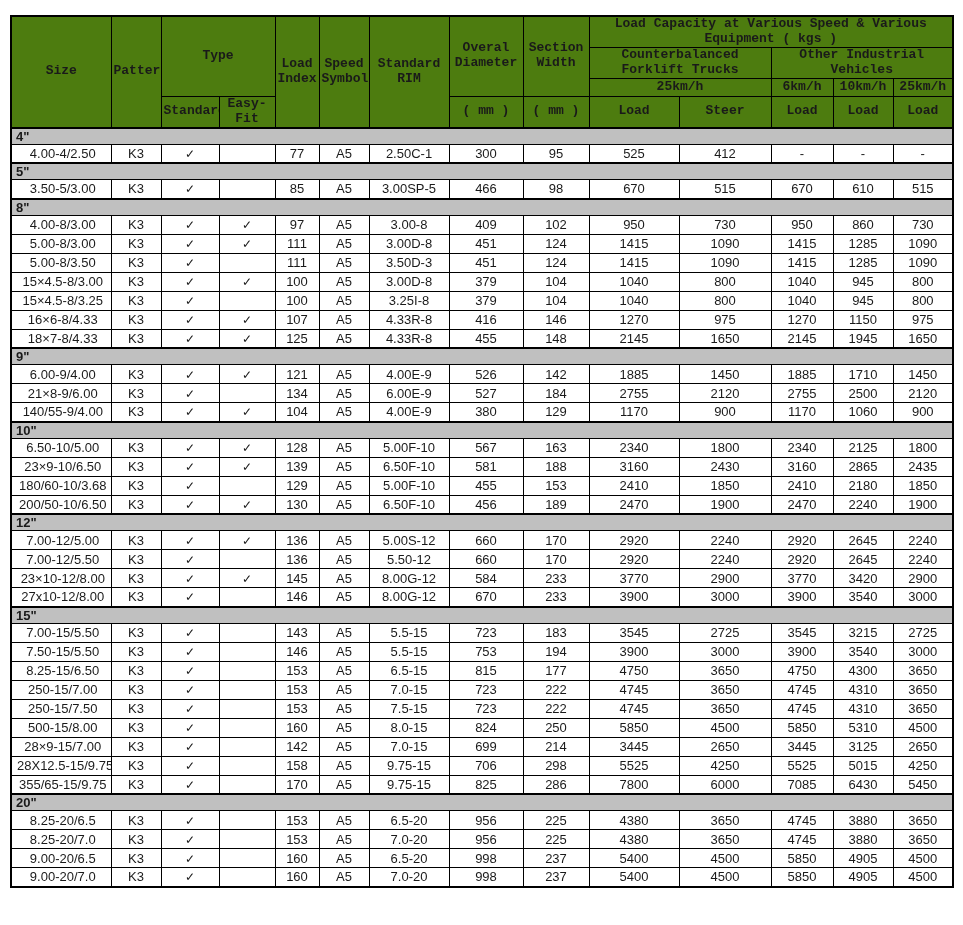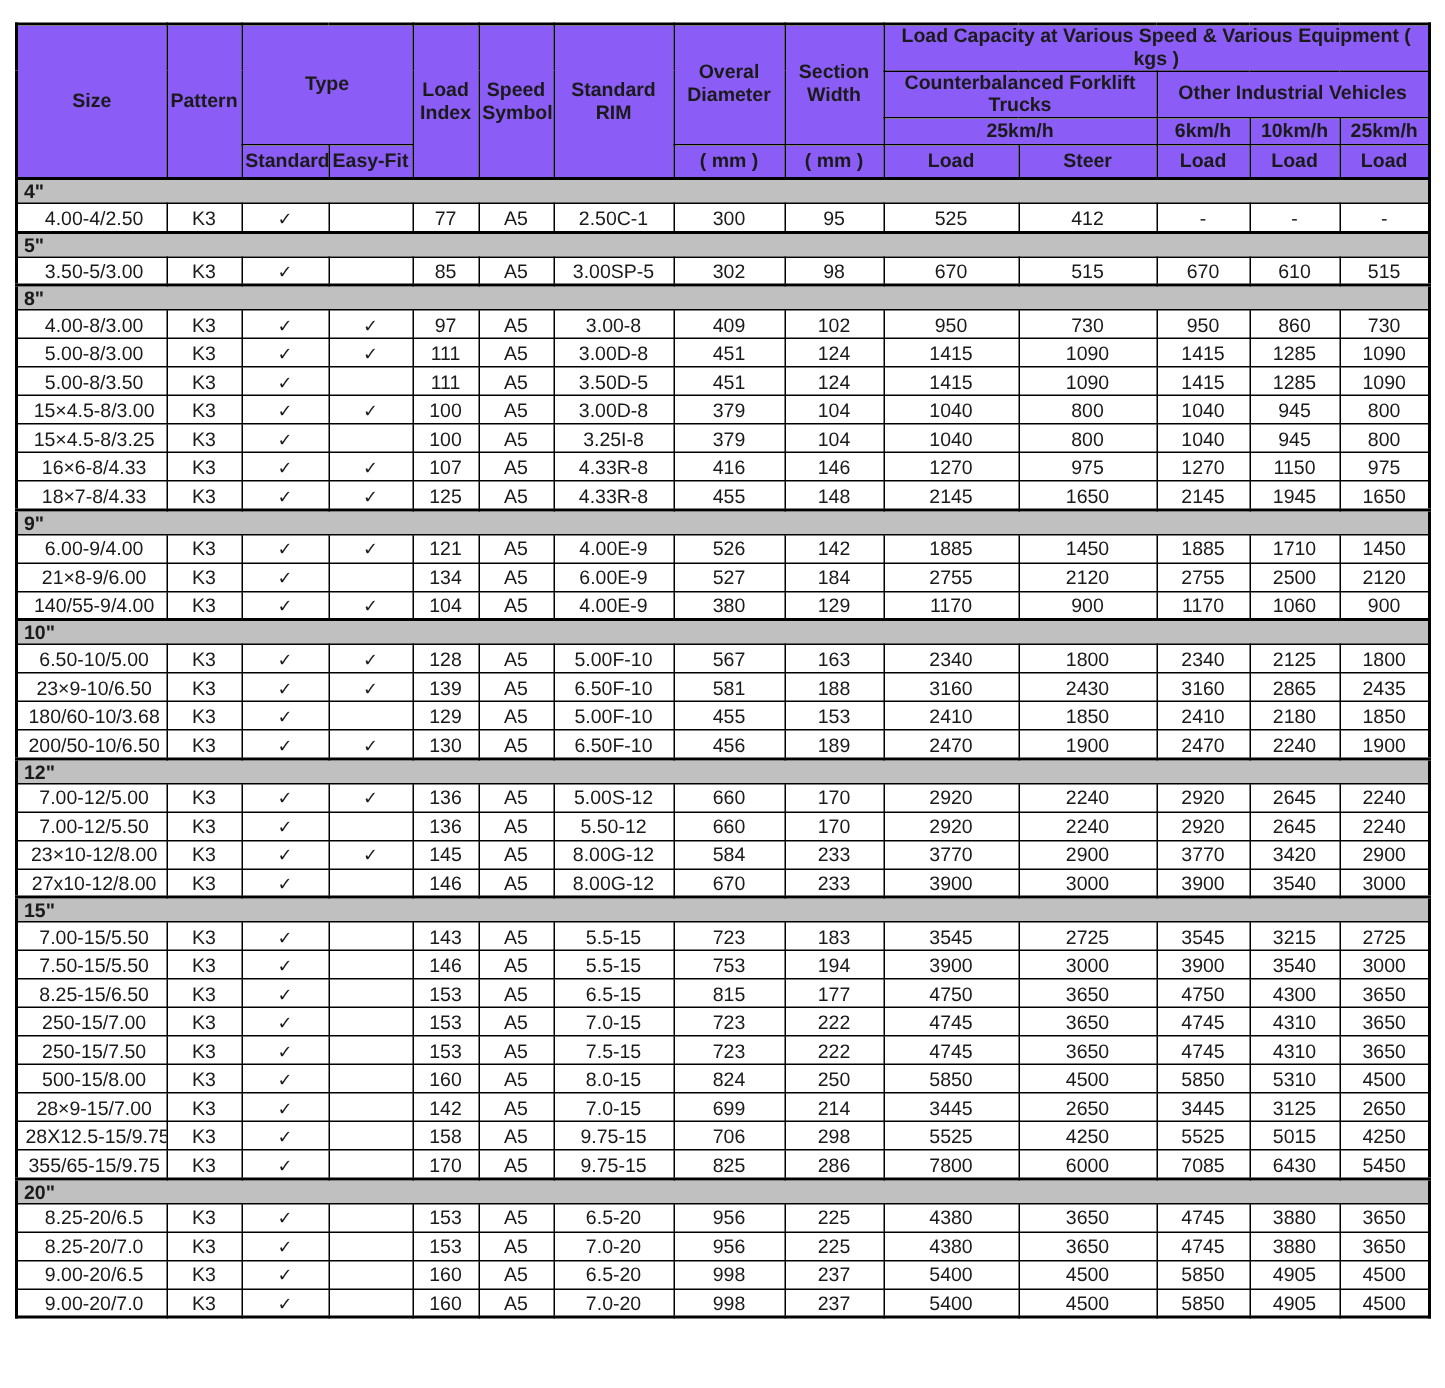--- a/index.html
+++ b/index.html
@@ -26,21 +26,22 @@
     border: 1px solid #000;
     padding: 0 2px;
     text-align: center;
     overflow: hidden;
     box-sizing: border-box;
   }
   .spec thead th {
     font-weight: bold;
     white-space: normal;
     line-height: 1.15;
-    background: #8b5cf6;
+    background: #4d7c0f;
+    font-family: Liberation Mono, monospace;
   }
   .r1 th { height: 18px; }
   .r2 th { height: 16px; margin-left: 12px; }
   .r3 th { height: 18px; }
   .r4 th { height: 23px; }
   .spec tbody td {
     height: 19px;
     white-space: nowrap;
     background: #fff;
   }
@@ -152,21 +153,21 @@
           <td colspan="14">5"</td>
         </tr>
         <tr>
           <td class="size-cell">3.50-5/3.00</td>
           <td>K3</td>
           <td><span class="check">✓</span></td>
           <td></td>
           <td>85</td>
           <td>A5</td>
           <td>3.00SP-5</td>
-          <td>302</td>
+          <td>466</td>
           <td>98</td>
           <td>670</td>
           <td>515</td>
           <td>670</td>
           <td>610</td>
           <td>515</td>
         </tr>
         <tr class="section">
           <td colspan="14">8"</td>
         </tr>
@@ -202,21 +203,21 @@
           <td>1285</td>
           <td>1090</td>
         </tr>
         <tr>
           <td class="size-cell">5.00-8/3.50</td>
           <td>K3</td>
           <td><span class="check">✓</span></td>
           <td></td>
           <td>111</td>
           <td>A5</td>
-          <td>3.50D-5</td>
+          <td>3.50D-3</td>
           <td>451</td>
           <td>124</td>
           <td>1415</td>
           <td>1090</td>
           <td>1415</td>
           <td>1285</td>
           <td>1090</td>
         </tr>
         <tr>
           <td class="size-cell">15×4.5-8/3.00</td>

